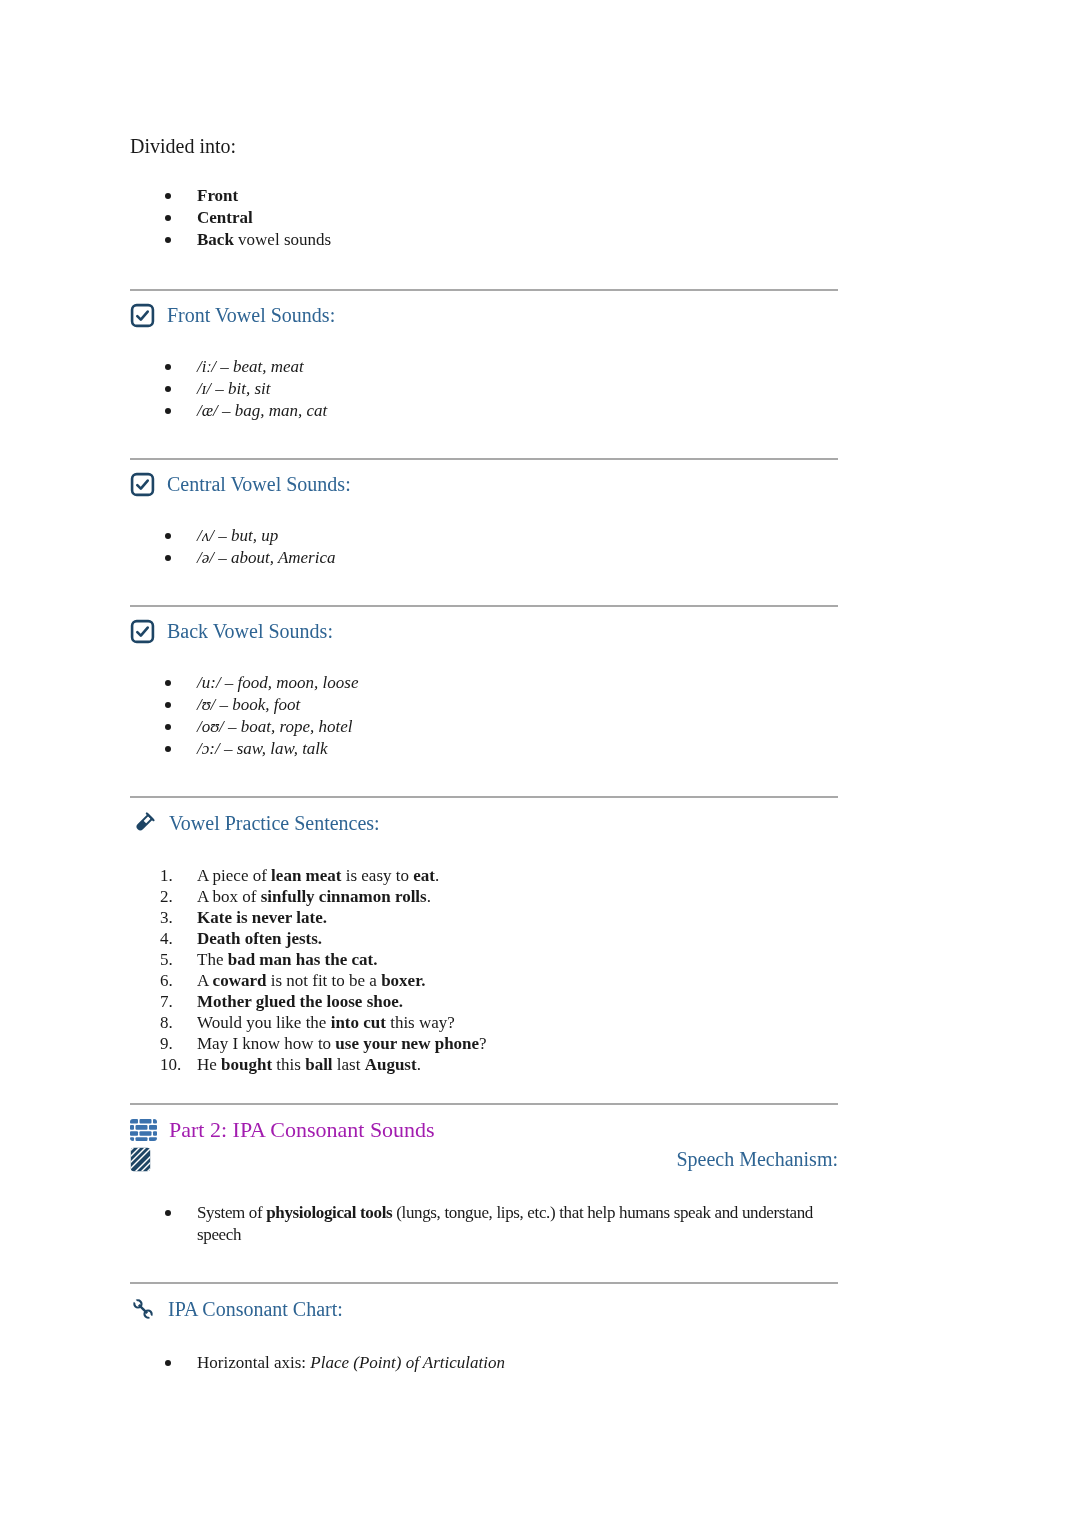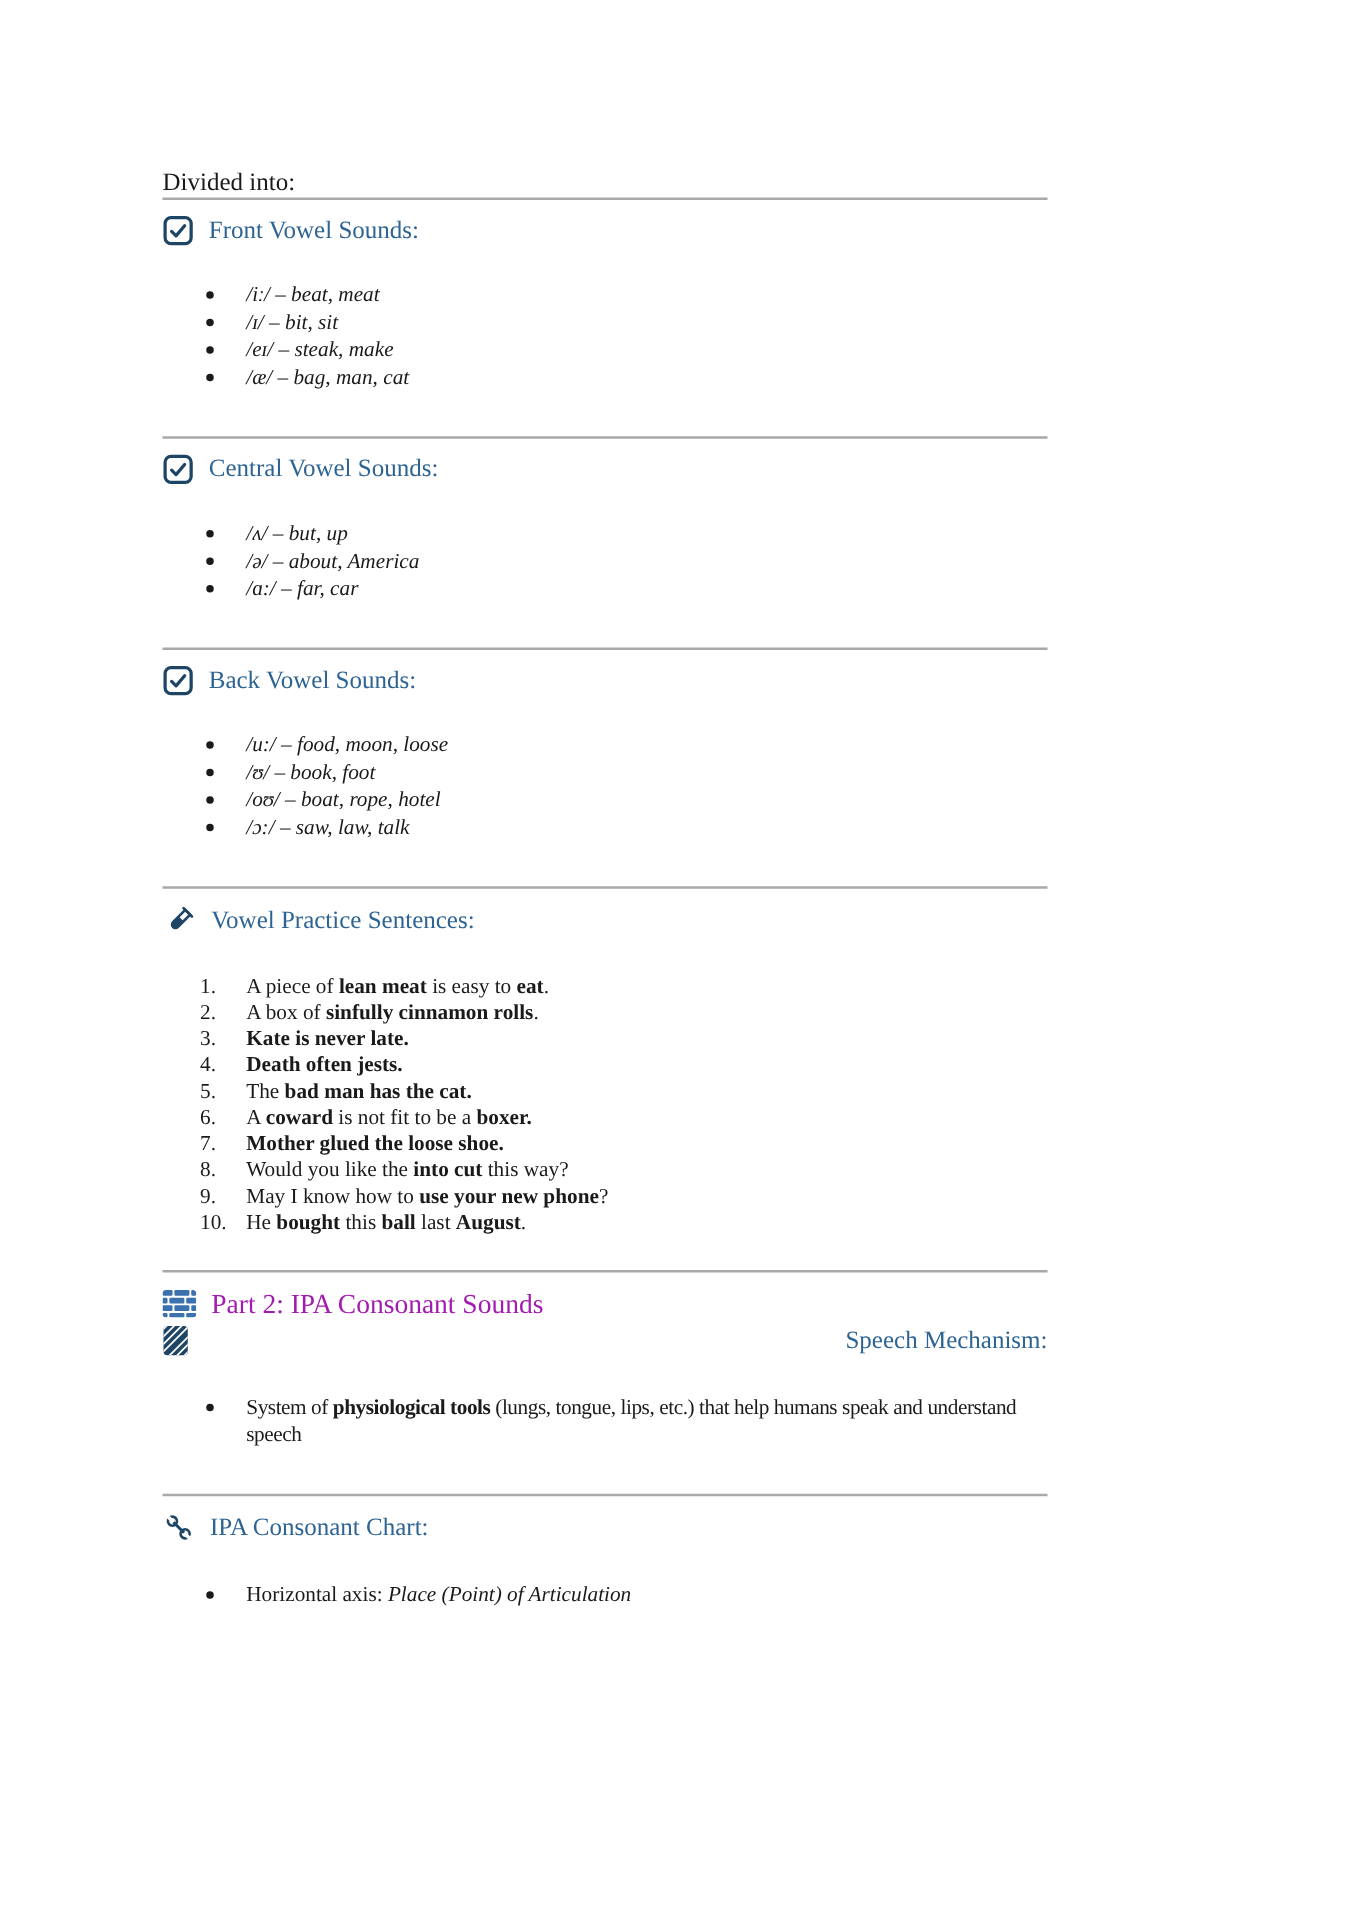--- a/index.html
+++ b/index.html
@@ -47,52 +47,55 @@
   }
 
   .tight { letter-spacing:-0.35px; }
 </style>
 </head>
 <body>
 
 <div class="doc">
 
   <div class="intro-title">Divided into:</div>
+  <ul class="blist intro-list">
+    <li><span style="font-weight: bold;">Front</span></li>
+    <li><span style="font-weight: bold;">Central</span></li>
+    <li><span style="font-weight: bold;">Back</span><span> vowel sounds</span></li>
+  </ul>
 
   <hr class="sep">
   <div class="sec-head">
     <span class="ic">
       <svg width="25" height="25" viewBox="0 0 24 24">
           <rect x="2" y="2" width="20" height="20" rx="4.5" fill="none" stroke="#1E4565" stroke-width="2.5"></rect>
           <path d="M7 12.6 L10.4 16 L17 8.2" fill="none" stroke="#1E4565" stroke-width="2.5" stroke-linecap="round" stroke-linejoin="round"></path>
         </svg>
     </span>
     <span>Front Vowel Sounds:</span>
   </div>
   <ul class="blist vowel-list">
     <li>/iː/ – beat, meat</li>
     <li>/ɪ/ – bit, sit</li>
-    <li>/eɪ/ – steak, make</li>
     <li>/æ/ – bag, man, cat</li>
   </ul>
 
   <hr class="sep">
   <div class="sec-head">
     <span class="ic">
       <svg width="25" height="25" viewBox="0 0 24 24">
           <rect x="2" y="2" width="20" height="20" rx="4.5" fill="none" stroke="#1E4565" stroke-width="2.5"></rect>
           <path d="M7 12.6 L10.4 16 L17 8.2" fill="none" stroke="#1E4565" stroke-width="2.5" stroke-linecap="round" stroke-linejoin="round"></path>
         </svg>
     </span>
     <span>Central Vowel Sounds:</span>
   </div>
   <ul class="blist vowel-list">
     <li>/ʌ/ – but, up</li>
     <li>/ə/ – about, America</li>
-    <li>/ɑ:/ – far, car</li>
   </ul>
 
   <hr class="sep">
   <div class="sec-head">
     <span class="ic">
       <svg width="25" height="25" viewBox="0 0 24 24">
           <rect x="2" y="2" width="20" height="20" rx="4.5" fill="none" stroke="#1E4565" stroke-width="2.5"></rect>
           <path d="M7 12.6 L10.4 16 L17 8.2" fill="none" stroke="#1E4565" stroke-width="2.5" stroke-linecap="round" stroke-linejoin="round"></path>
         </svg>
     </span>

